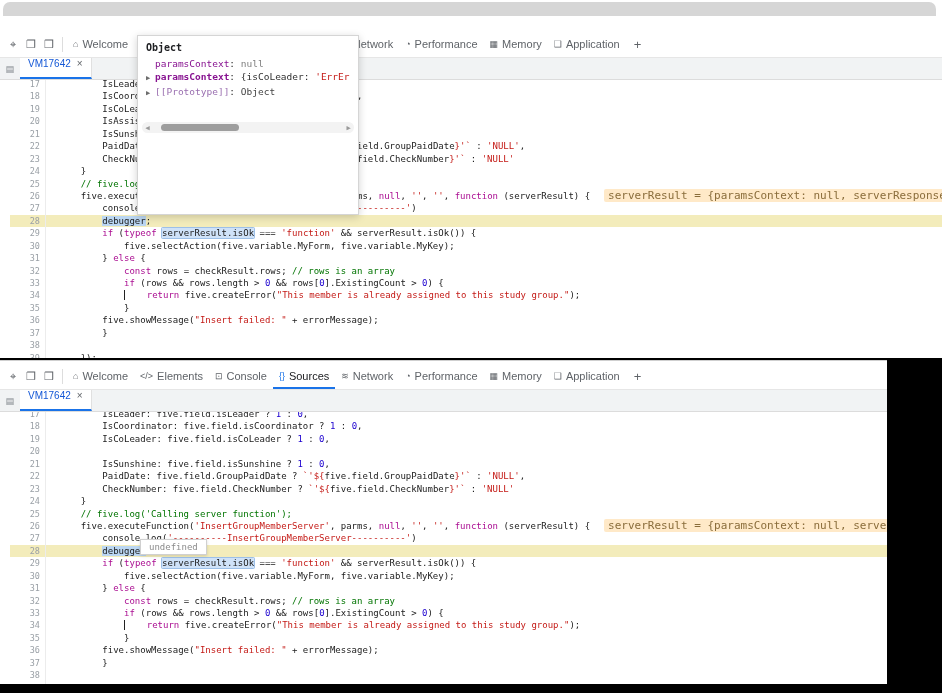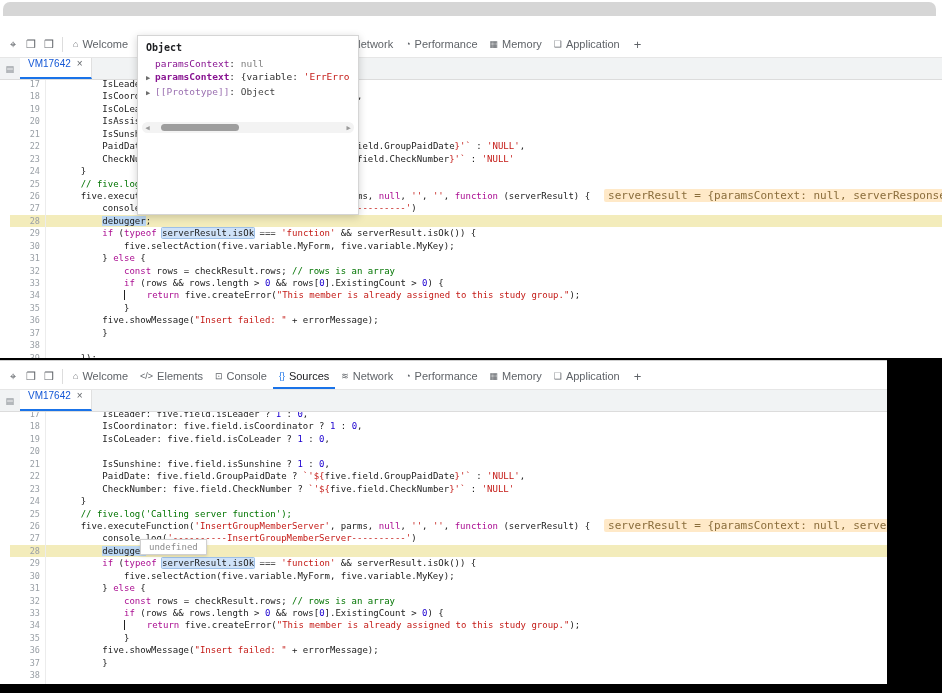--- a/index.html
+++ b/index.html
@@ -160,21 +160,21 @@
           <div class="row"><span class="ln">36</span><span class="codecell"><span class="t-pl">        five.showMessage(</span><span class="t-str">"Insert failed: "</span><span class="t-pl"> + errorMessage);</span></span></div>
           <div class="row"><span class="ln">37</span><span class="codecell"><span class="t-pl">        }</span></span></div>
           <div class="row"><span class="ln">38</span><span class="codecell"><span class="t-pl"></span></span></div>
           <div class="row"><span class="ln">39</span><span class="codecell"><span class="t-pl">    });</span></span></div>
         </div>
       </div>
     </div>
 <div class="obj-popup">
       <div class="popup-title">Object</div>
       <div class="popup-row"><span class="expander"></span><span class="pk">paramsContext</span><span class="pcolon">: </span><span class="pv-null">null</span></div>
-      <div class="popup-row"><span class="expander">▶</span><span class="pk bold">paramsContext</span><span class="pcolon">: </span><span class="pv-pl">{variable: </span><span class="pv-str">'ErrErrorOk'</span></div>
+      <div class="popup-row"><span class="expander">▶</span><span class="pk bold">paramsContext</span><span class="pcolon">: </span><span class="pv-pl">{isCoLeader: </span><span class="pv-str">'ErrErrorOk'</span></div>
       <div class="popup-row"><span class="expander">▶</span><span class="pk dim">[[Prototype]]</span><span class="pcolon">: </span><span class="pv-obj">Object</span></div>
       <div class="hscroll">
         <span class="hs-arrow">◀</span>
         <span class="hs-track">
           <span class="hs-thumb"></span>
         </span>
         <span class="hs-arrow">▶</span>
       </div>
     </div>
   </section>

